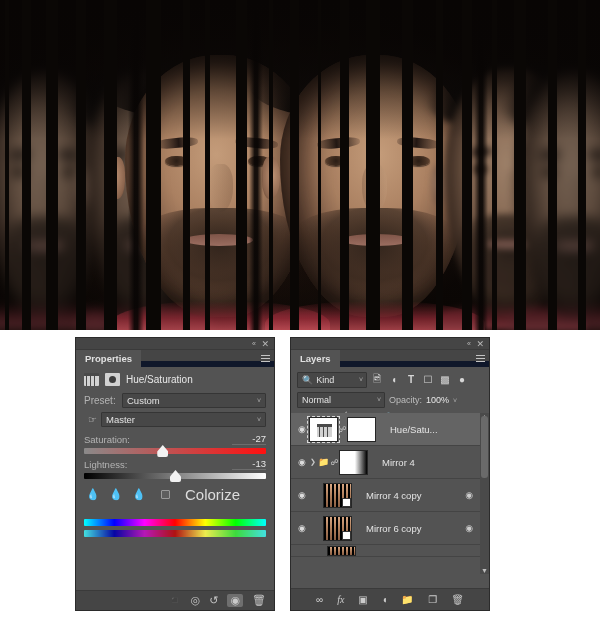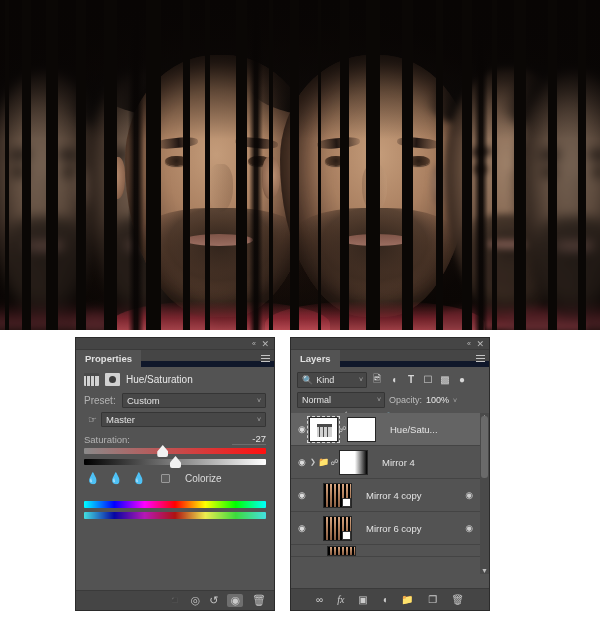--- a/index.html
+++ b/index.html
@@ -196,21 +196,21 @@
     clip-path: polygon(50% 0%, 100% 55%, 100% 100%, 0% 100%, 0% 55%);
     border-radius:2px;
   }
 
   .tool-row { display:flex; align-items:center; gap:10px; padding:7px 10px 4px 10px; }
   .dropper { width:13px; height:13px; position:relative; color:#d0d0d0; font-size:11px; }
   .cbox {
     width:9px;height:9px;border:1px solid #9a9a9a;background:#5e5e5e;border-radius:1px;
     display:inline-block; margin-left:6px;
   }
-  .cbox-lbl { font-size:10px; color:#dcdcdc; margin-left:5px; }
+  .cbox-lbl { font-size:15px; color:#dcdcdc; margin-left:5px; }
 
   .ramp { height:7px; margin:0 8px 4px 8px; border-radius:1px; }
   .ramp.one { background:linear-gradient(90deg,#00ffff,#0000ff,#ff00ff,#ff0000,#ffff00,#00ff00,#00ffff); }
   .ramp.two { background:linear-gradient(90deg,#00ffff,#0000ff,#ff00ff,#ff0000,#ffff00,#00ff00,#00ffff); filter:saturate(.65) brightness(.95); }
 
   .panel-footer {
     position:absolute; left:0; right:0; bottom:0; height:20px;
     background:#454545; border-top:1px solid #3a3a3a;
     display:flex; align-items:center; justify-content:flex-end; gap:9px;
     padding-right:8px;
@@ -438,20 +438,24 @@
         <div class="slider-head">
           <span class="nm">Saturation:</span>
           <span class="vl">-27</span>
         </div>
         <div class="track sat">
           <span class="knob" style="left:43%"></span>
         </div>
       </div>
 
       <div class="slider-block">
+        <div class="slider-head">
+          <span class="nm">Lightness:</span>
+          <span class="vl">-13</span>
+        </div>
         <div class="track lit">
           <span class="knob" style="left:50%"></span>
         </div>
       </div>
 
       <div class="tool-row">
         <span class="dropper">💧</span>
         <span class="dropper">💧</span>
         <span class="dropper">💧</span>
         <span class="cbox"></span>

